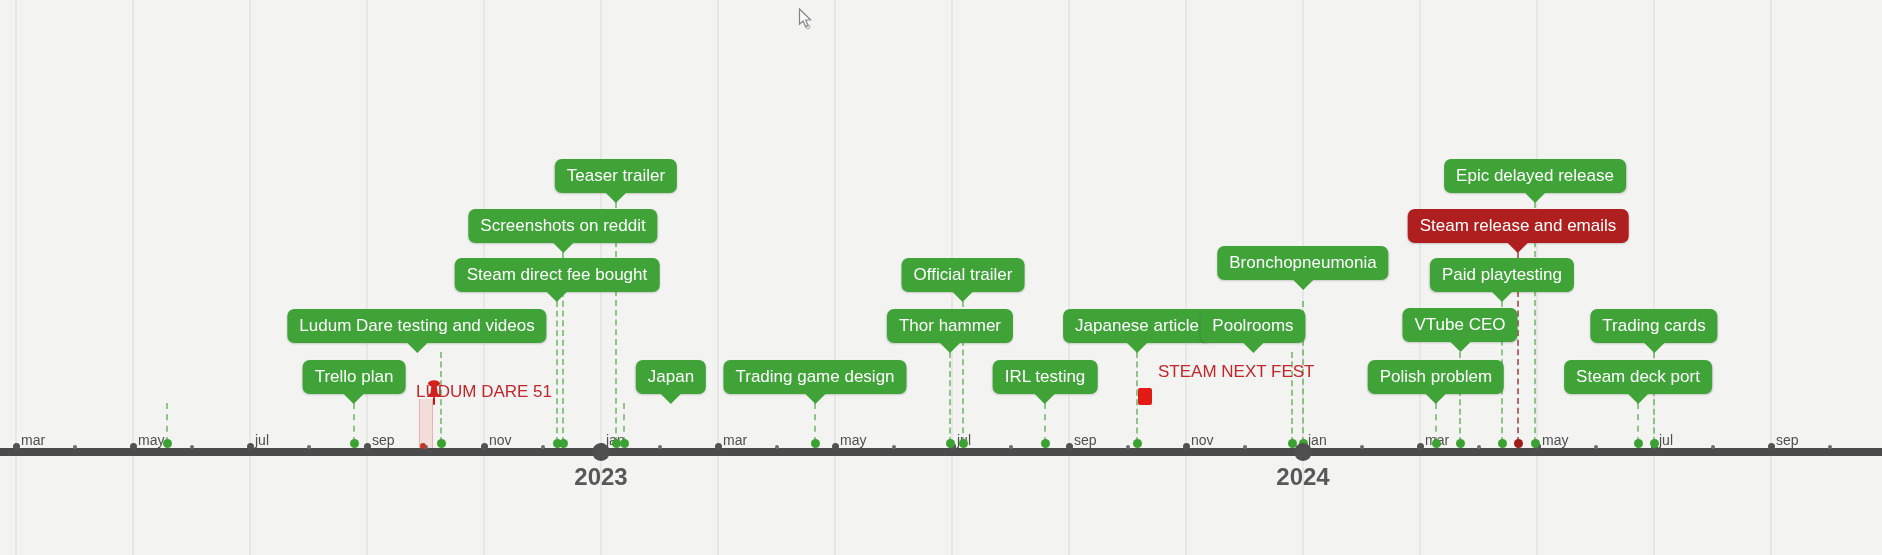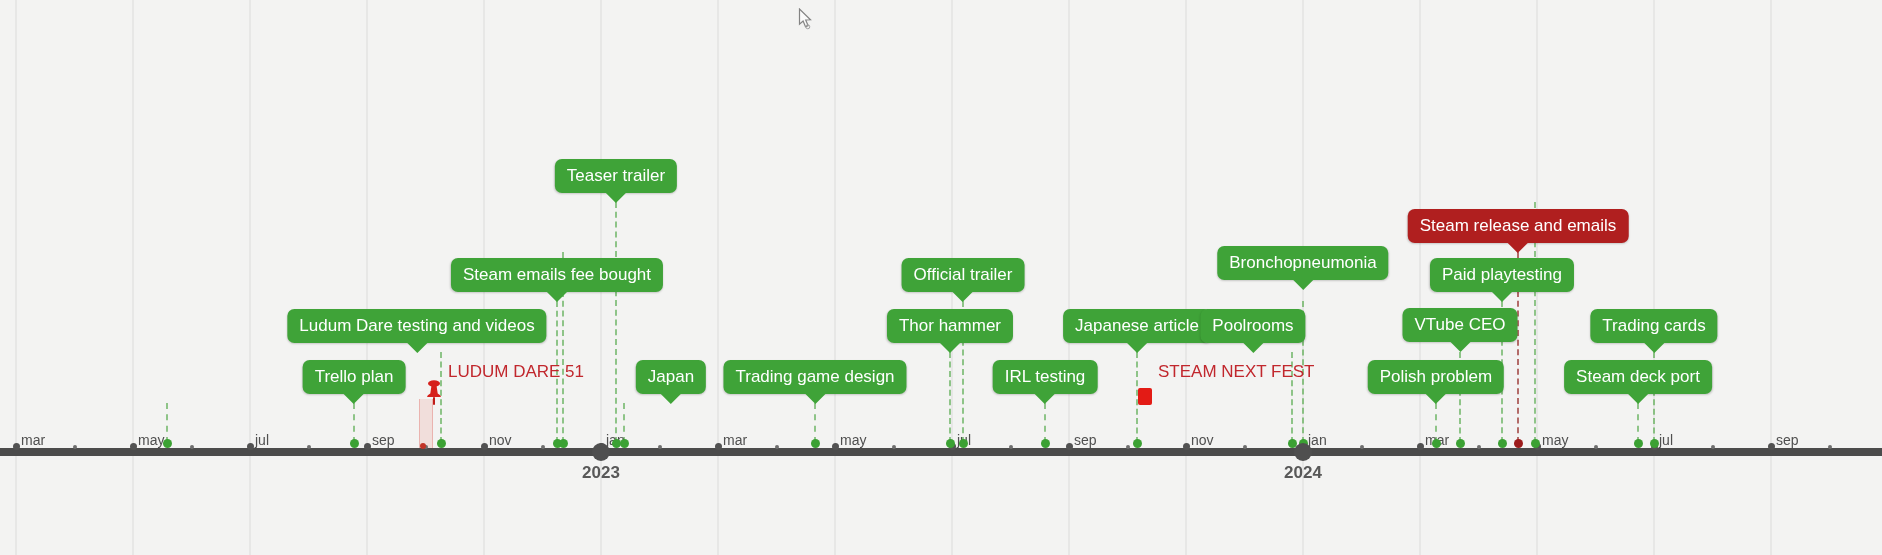--- a/index.html
+++ b/index.html
@@ -8,21 +8,21 @@
 
   .grid{position:absolute; top:0; bottom:0; width:2px; background:#e7e7e6; z-index:0;}
 
   .axisbar{position:absolute; left:0; top:448px; width:1882px; height:8px; background:#4b4b4b; z-index:3;}
 
   .tickdot{position:absolute; width:4px; height:4px; border-radius:50%; background:#6e6e6e; z-index:4;}
   .tickdot.big{width:7px; height:7px; background:#525252;}
   .mlabel{position:absolute; top:433px; font-size:14px; line-height:1; color:#4f4f4f; z-index:4; white-space:nowrap;}
 
   .yearcircle{position:absolute; top:443px; width:18px; height:18px; border-radius:50%; background:#4f4f4f; z-index:5;}
-  .yearlabel{position:absolute; top:463px; transform:translateX(-50%); font-size:17px; font-weight:bold; color:#585858; z-index:5;}
+  .yearlabel{position:absolute; top:463px; transform:translateX(-50%); font-size:24px; font-weight:bold; color:#585858; z-index:5;}
 
   .stem{position:absolute; width:0; border-left:2px dashed rgba(88,170,79,0.65); z-index:1;}
   .stem.darkred{border-left-color:rgba(158,62,58,0.75);}
 
   .edot{position:absolute; top:439px; width:9px; height:9px; border-radius:50%; background:#3ba133; z-index:4;}
   .edot.darkred{background:#9c1b1b;}
   .edot.small-red{top:443px; width:6px; height:6px; background:#c23428;}
 
   .event{position:absolute; transform:translateX(-50%); height:34px; line-height:34px; padding:0 12px;
          color:#fff; font-size:17px; white-space:nowrap; border-radius:7px; background:#3fa338;
@@ -134,31 +134,32 @@
     <div class="stem" style="left: 1534px; top: 202px; height: 241px;"></div>
     <div class="stem" style="left: 1637px; top: 403px; height: 40px;"></div>
     <div class="stem" style="left: 1653px; top: 352px; height: 91px;"></div>
     <div class="band" style="left: 419px; top: 399px; width: 12px; height: 49px;"></div>
     <div class="pin" style="left: 424px; top: 380px;"><svg width="20" height="26" viewBox="0 0 20 26">
         <ellipse cx="10" cy="3.4" rx="6" ry="3.2" fill="#d6201c"></ellipse>
         <path d="M7.5 5.6 L6.3 13.4 Q3 15 3 17 L17 17 Q17 15 13.7 13.4 L12.5 5.6 Z" fill="#d6201c"></path>
         <rect x="9" y="17" width="2" height="8" rx="1" fill="#c01a17"></rect>
       </svg></div>
     <div class="edot small-red" style="left: 420px;"></div>
-    <div class="redtext" style="left: 448px;">LUDUM DARE 51</div>
+    <div class="redtext" style="left: 416px; margin-top: 20px;">LUDUM DARE 51</div>
     <div class="redsquare" style="left: 1138px; top: 388px;"></div>
     <div class="redtext" style="left: 1158px;">STEAM NEXT FEST</div>
     <div class="edot" style="left: 162.5px;"></div>
     <div class="edot" style="left: 349.5px;"></div>
     <div class="event" style="left: 354px; top: 360px;"><span>Trello plan</span><div class="ptr"></div></div>
     <div class="edot" style="left: 436.5px;"></div>
     <div class="event" style="left: 417px; top: 309px;"><span>Ludum Dare testing and videos</span><div class="ptr"></div></div>
     <div class="edot" style="left: 552.5px;"></div>
-    <div class="event" style="left: 557px; top: 258px;"><span>Steam emails fee bought</span><div class="ptr"></div></div>
+    <div class="event" style="left: 557px; top: 258px;"><span>Steam direct fee bought</span><div class="ptr"></div></div>
     <div class="edot" style="left: 558.5px;"></div>
+    <div class="event" style="left: 563px; top: 209px;"><span>Screenshots on reddit</span><div class="ptr"></div></div>
     <div class="edot" style="left: 611.5px;"></div>
     <div class="event" style="left: 616px; top: 159px;"><span>Teaser trailer</span><div class="ptr"></div></div>
     <div class="edot" style="left: 619.5px;"></div>
     <div class="event" style="left: 624px; top: 360px; margin-left: 47px;"><span>Japan</span><div class="ptr"></div></div>
     <div class="edot" style="left: 810.5px;"></div>
     <div class="event" style="left: 815px; top: 360px;"><span>Trading game design</span><div class="ptr"></div></div>
     <div class="edot" style="left: 945.5px;"></div>
     <div class="event" style="left: 950px; top: 309px;"><span>Thor hammer</span><div class="ptr"></div></div>
     <div class="edot" style="left: 958.5px;"></div>
     <div class="event" style="left: 963px; top: 258px;"><span>Official trailer</span><div class="ptr"></div></div>
@@ -172,20 +173,21 @@
     <div class="event" style="left: 1303px; top: 246px;"><span>Bronchopneumonia</span><div class="ptr"></div></div>
     <div class="edot" style="left: 1431.5px;"></div>
     <div class="event" style="left: 1436px; top: 360px;"><span>Polish problem</span><div class="ptr"></div></div>
     <div class="edot" style="left: 1455.5px;"></div>
     <div class="event" style="left: 1460px; top: 308px;"><span>VTube CEO</span><div class="ptr"></div></div>
     <div class="edot" style="left: 1497.5px;"></div>
     <div class="event" style="left: 1502px; top: 258px;"><span>Paid playtesting</span><div class="ptr"></div></div>
     <div class="edot darkred" style="left: 1513.5px;"></div>
     <div class="event darkred" style="left: 1518px; top: 209px;"><span>Steam release and emails</span><div class="ptr"></div></div>
     <div class="edot" style="left: 1530.5px;"></div>
+    <div class="event" style="left: 1535px; top: 159px;"><span>Epic delayed release</span><div class="ptr"></div></div>
     <div class="edot" style="left: 1633.5px;"></div>
     <div class="event" style="left: 1638px; top: 360px;"><span>Steam deck port</span><div class="ptr"></div></div>
     <div class="edot" style="left: 1649.5px;"></div>
     <div class="event" style="left: 1654px; top: 309px;"><span>Trading cards</span><div class="ptr"></div></div>
     <div class="cursor" style="left: 798px; top: 8px;"><svg width="17" height="23" viewBox="0 0 17 23">
         <path d="M1.5 1 L1.5 16.2 L5.1 13 L7.5 18.8 L10.1 17.6 L7.7 12 L12.5 11.8 Z" fill="#fbfbfb" stroke="#7a7a7a" stroke-width="1.2"></path>
         <circle cx="9.8" cy="18.8" r="2" fill="none" stroke="#9a9a9a" stroke-width="1"></circle>
       </svg></div>
   </div>
 

